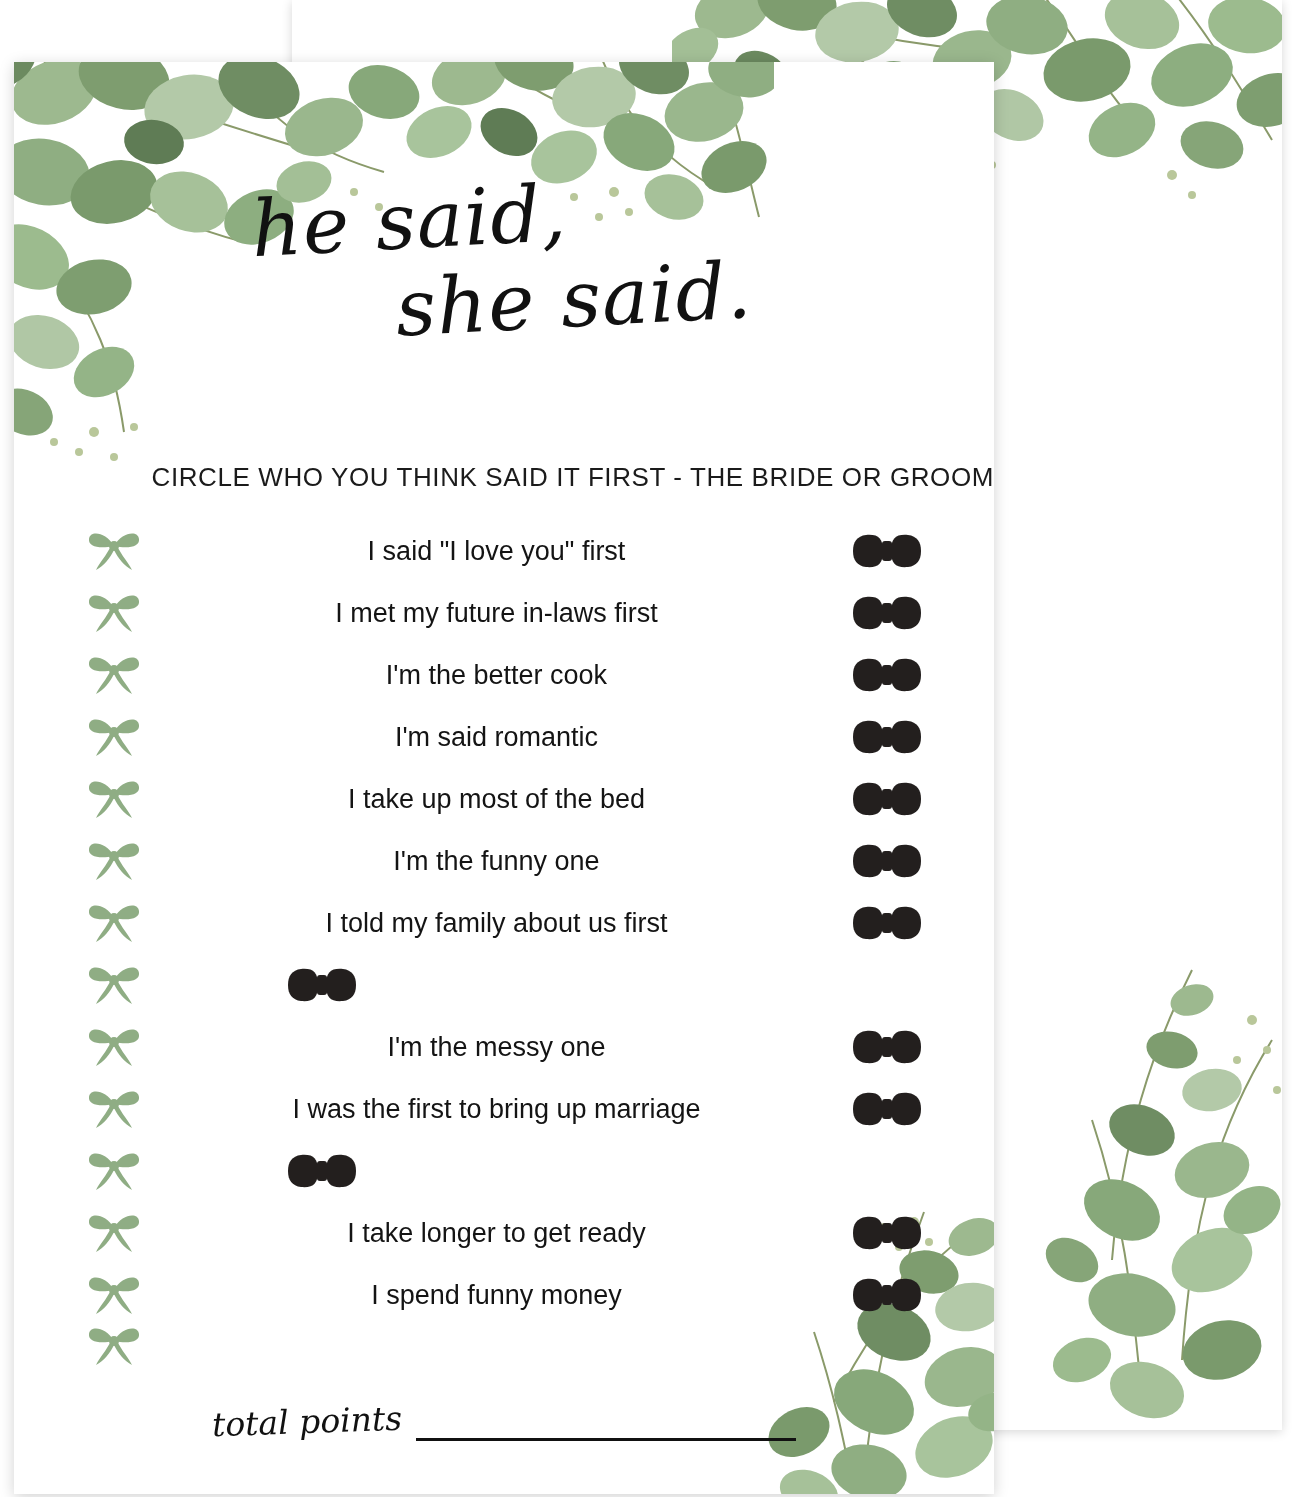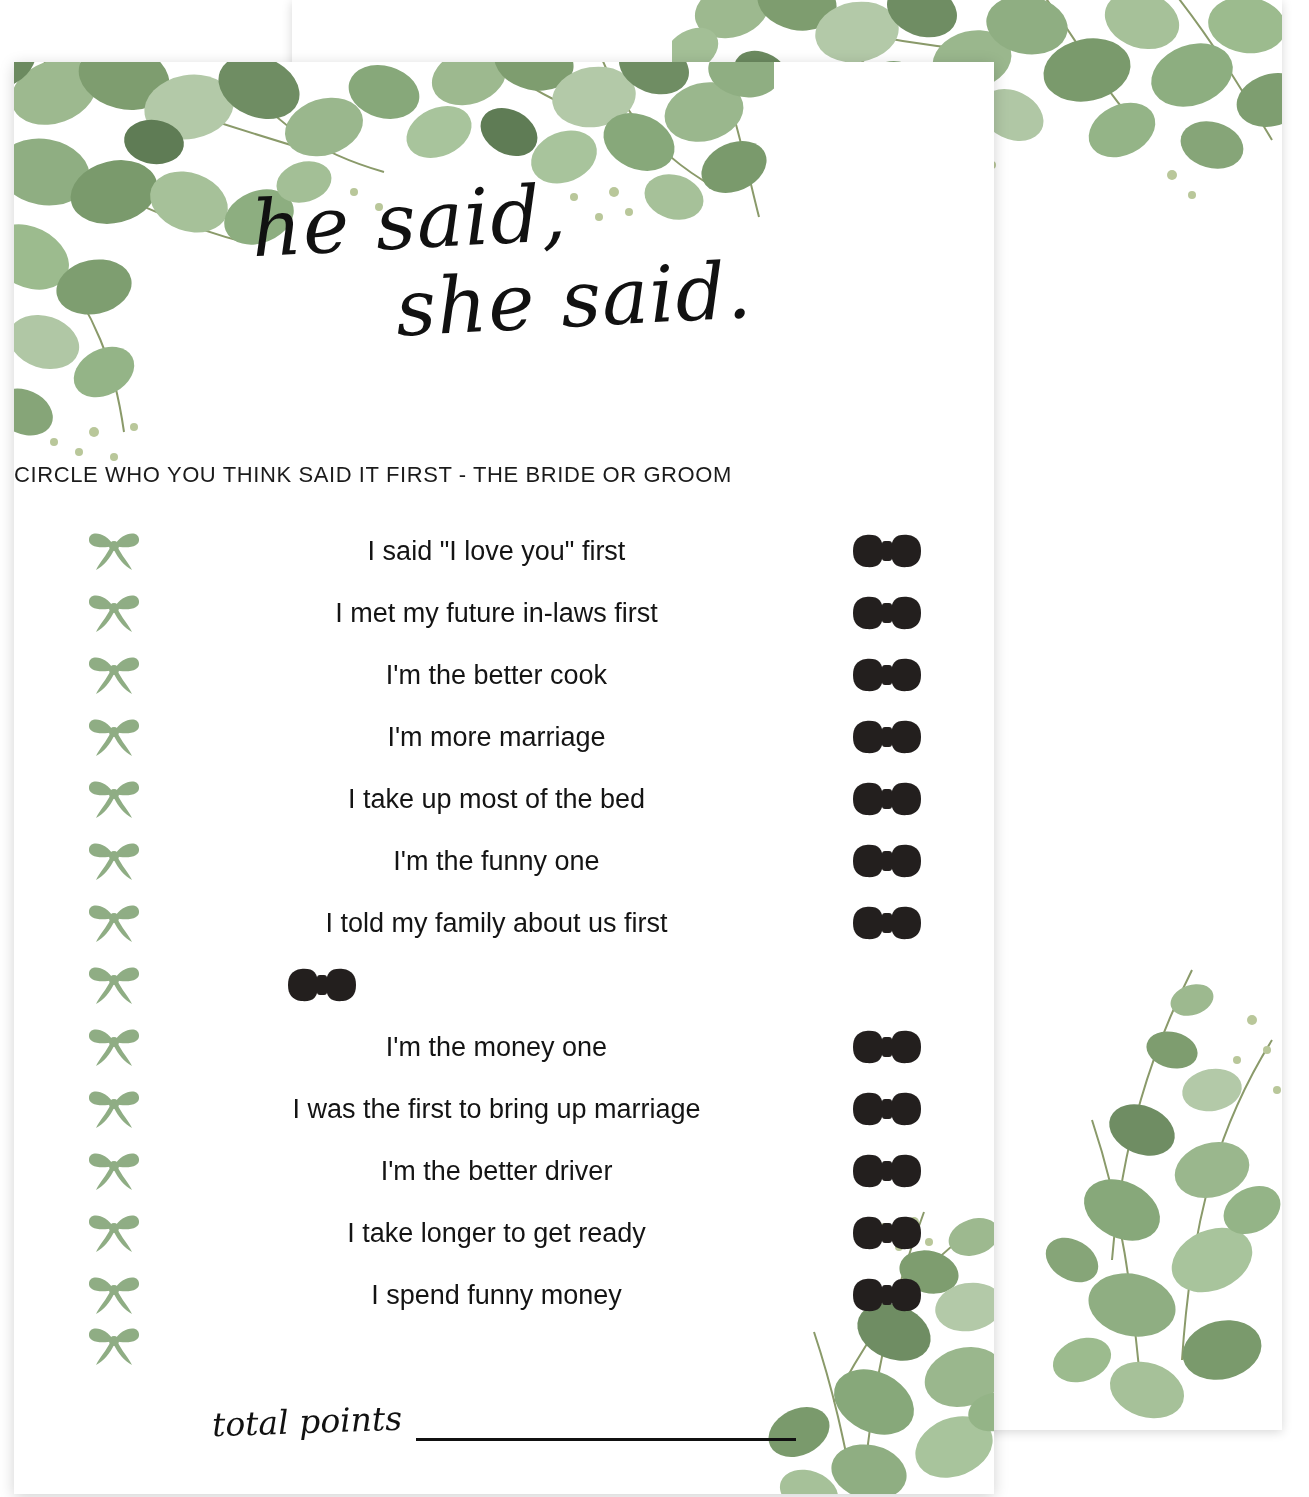--- a/index.html
+++ b/index.html
@@ -73,22 +73,22 @@
     font-size: 78px;
     line-height: 96px;
     transform: rotate(-3deg) translateX(70px);
     font-weight: 400;
   }
 
   .subtitle {
     position: absolute;
     top: 400px;
     left: 0; right: 0;
-    text-align: left;
-    font-size: 22px;
+    text-align: right;
+    font-size: 26px;
     letter-spacing: 0.6px;
     color: #1b1b1b;
     font-family: "Liberation Sans", sans-serif;
   }
 
   .rows {
     position: absolute;
     top: 458px;
     left: 0;
     width: 980px;
@@ -393,21 +393,21 @@
     <div class="row">
       <div class="col-bow-left">
         <svg width="56" height="42" viewBox="0 0 56 42">
           <path d="M28 16 C20 2 4 0 3 9 C2 17 14 19 28 16 Z" fill="#8fad84"></path>
           <path d="M28 16 C36 2 52 0 53 9 C54 17 42 19 28 16 Z" fill="#8fad84"></path>
           <path d="M25 16 C20 26 14 32 10 40 C18 36 24 28 28 20 Z" fill="#8fad84"></path>
           <path d="M31 16 C36 26 42 32 46 40 C38 36 32 28 28 20 Z" fill="#8fad84"></path>
           <circle cx="28" cy="16" r="5" fill="#8fad84"></circle>
         </svg>
       </div>
-      <div class="col-text">I'm more marriage</div>
+      <div class="col-text">I'm said romantic</div>
       <div class="col-bow-right">
         <svg width="70" height="38" viewBox="0 0 70 38">
           <path d="M31 19 C31 6 26 2 14 3 C5 4 1 10 1 19 C1 28 5 34 14 35 C26 36 31 32 31 19 Z" fill="#231f1e"></path>
           <path d="M39 19 C39 6 44 2 56 3 C65 4 69 10 69 19 C69 28 65 34 56 35 C44 36 39 32 39 19 Z" fill="#231f1e"></path>
           <rect x="30" y="9" width="10" height="20" rx="3" fill="#231f1e"></rect>
         </svg>
       </div>
     </div>
 
     <div class="row">
@@ -492,21 +492,21 @@
     <div class="row">
       <div class="col-bow-left">
         <svg width="56" height="42" viewBox="0 0 56 42">
           <path d="M28 16 C20 2 4 0 3 9 C2 17 14 19 28 16 Z" fill="#8fad84"></path>
           <path d="M28 16 C36 2 52 0 53 9 C54 17 42 19 28 16 Z" fill="#8fad84"></path>
           <path d="M25 16 C20 26 14 32 10 40 C18 36 24 28 28 20 Z" fill="#8fad84"></path>
           <path d="M31 16 C36 26 42 32 46 40 C38 36 32 28 28 20 Z" fill="#8fad84"></path>
           <circle cx="28" cy="16" r="5" fill="#8fad84"></circle>
         </svg>
       </div>
-      <div class="col-text">I'm the money one</div>
+      <div class="col-text">I'm the messy one</div>
       <div class="col-bow-right">
         <svg width="70" height="38" viewBox="0 0 70 38">
           <path d="M31 19 C31 6 26 2 14 3 C5 4 1 10 1 19 C1 28 5 34 14 35 C26 36 31 32 31 19 Z" fill="#231f1e"></path>
           <path d="M39 19 C39 6 44 2 56 3 C65 4 69 10 69 19 C69 28 65 34 56 35 C44 36 39 32 39 19 Z" fill="#231f1e"></path>
           <rect x="30" y="9" width="10" height="20" rx="3" fill="#231f1e"></rect>
         </svg>
       </div>
     </div>
 
     <div class="row">
@@ -533,21 +533,20 @@
     <div class="row">
       <div class="col-bow-left">
         <svg width="56" height="42" viewBox="0 0 56 42">
           <path d="M28 16 C20 2 4 0 3 9 C2 17 14 19 28 16 Z" fill="#8fad84"></path>
           <path d="M28 16 C36 2 52 0 53 9 C54 17 42 19 28 16 Z" fill="#8fad84"></path>
           <path d="M25 16 C20 26 14 32 10 40 C18 36 24 28 28 20 Z" fill="#8fad84"></path>
           <path d="M31 16 C36 26 42 32 46 40 C38 36 32 28 28 20 Z" fill="#8fad84"></path>
           <circle cx="28" cy="16" r="5" fill="#8fad84"></circle>
         </svg>
       </div>
-      <div class="col-text">I'm the better driver</div>
       <div class="col-bow-right">
         <svg width="70" height="38" viewBox="0 0 70 38">
           <path d="M31 19 C31 6 26 2 14 3 C5 4 1 10 1 19 C1 28 5 34 14 35 C26 36 31 32 31 19 Z" fill="#231f1e"></path>
           <path d="M39 19 C39 6 44 2 56 3 C65 4 69 10 69 19 C69 28 65 34 56 35 C44 36 39 32 39 19 Z" fill="#231f1e"></path>
           <rect x="30" y="9" width="10" height="20" rx="3" fill="#231f1e"></rect>
         </svg>
       </div>
     </div>
 
     <div class="row">

